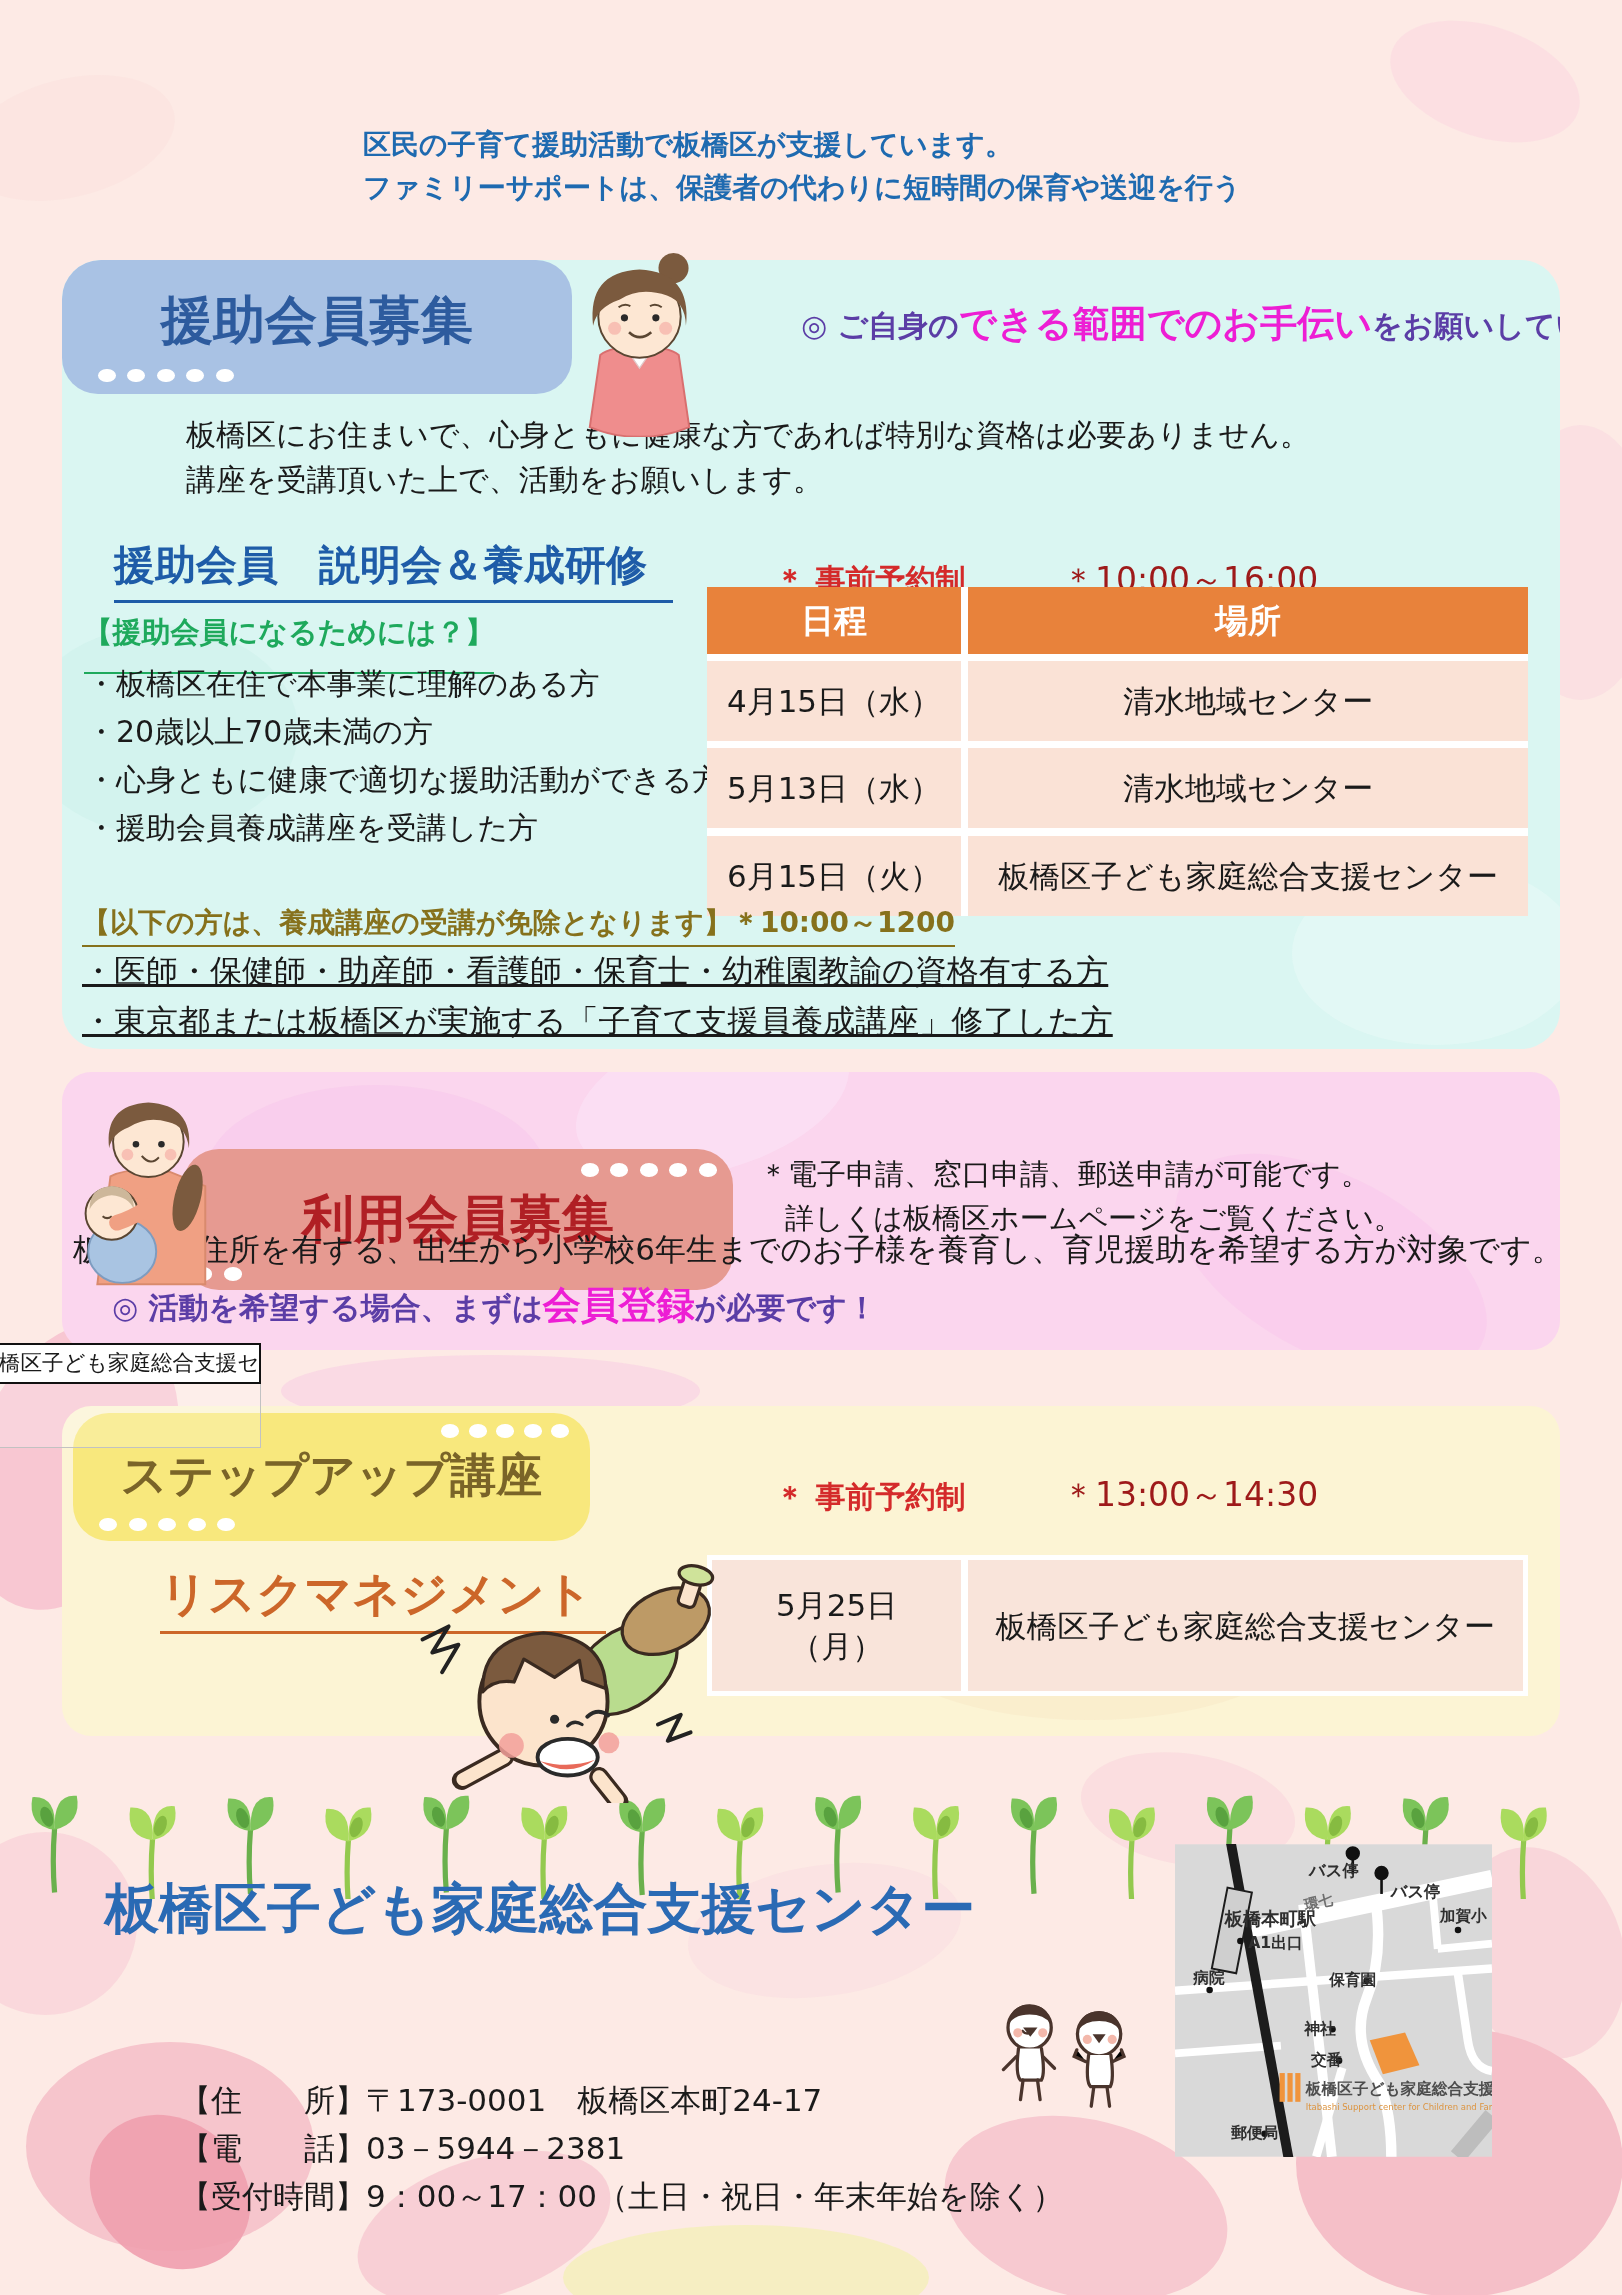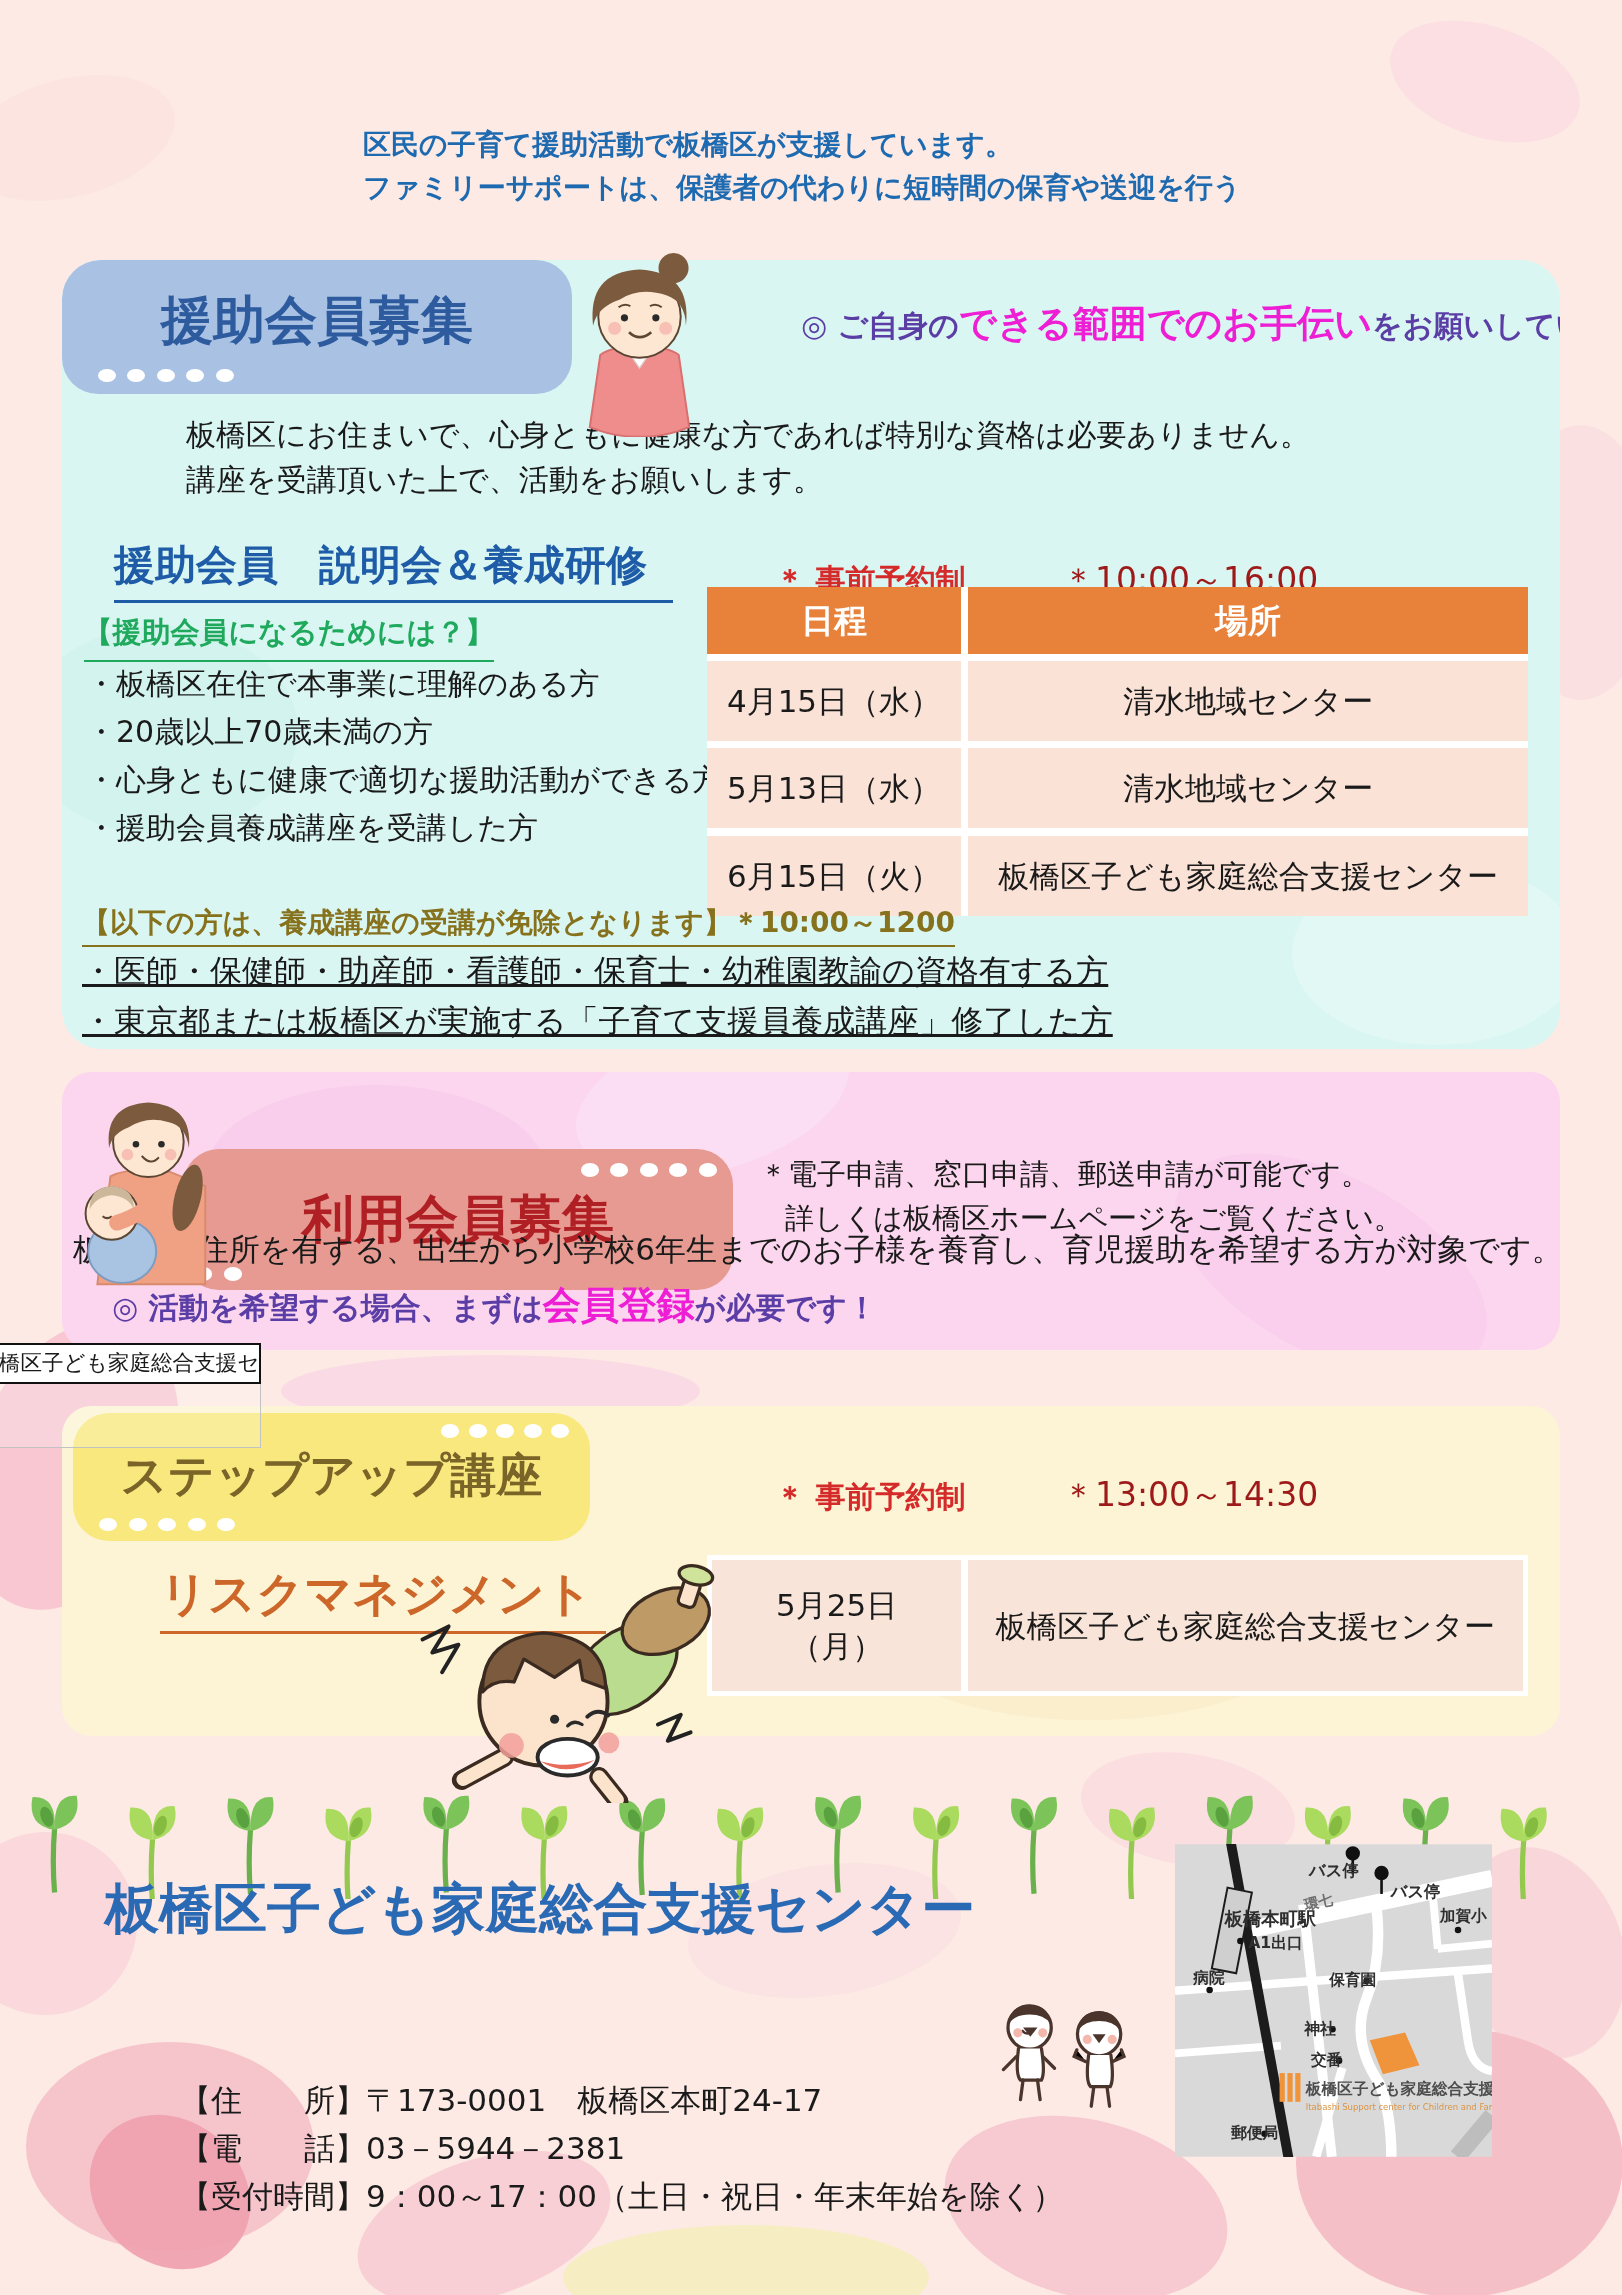--- a/index.html
+++ b/index.html
@@ -27,21 +27,21 @@
   .pill-yellow{left:11px;top:6.5px;width:517px;height:128px;background:var(--pill_yellow,#f8e87d);}
   .pill-yellow .t{font-size:46px;font-weight:bold;color:var(--pill_yellow_text,#7a6428);line-height:124px;}
   .dot{position:absolute;background:#fff;border-radius:50%;width:17.7px;height:13.7px;}
   
   .catch{left:739px;top:39px;font-size:30px;color:var(--purple,#5b3da6);font-weight:bold;}
   .catch b{font-size:37px;color:var(--magenta,#ed1ed4);}
   .desc1{left:124px;top:152px;font-size:30px;line-height:1.5;}
   .seminar{left:52px;top:278px;font-size:41px;font-weight:bold;color:var(--seminar_blue,#1e5ca8);border-bottom:3.3px solid var(--seminar_blue,#1e5ca8);padding:0 26px 6.5px 0;}
   .note-red{font-size:30px;color:var(--red,#d42a2a);font-weight:bold;}
   .note-dred{font-size:33px;color:var(--dark_red,#9e1a1a);}
-  .req-h{left:21.6px;top:353px;font-size:29px;font-weight:bold;color:var(--green,#1ea95c);border-bottom:2.6px solid var(--green,#1ea95c);padding-bottom:7px;}
+  .req-h{left:21.6px;top:353px;font-size:29px;font-weight:bold;color:var(--green,#1ea95c);border-bottom:2.6px solid var(--green,#1ea95c);padding-bottom:19px;}
   .req-list{left:24px;top:400px;font-size:30px;line-height:1.6;}
   .sched{position:absolute;left:645px;top:327px;width:821px;display:grid;grid-template-columns:254px 1fr;gap:7.2px;background:#fff;}
   .sched .hc{background:var(--table_orange,#e8823b);color:#fff;font-size:33px;font-weight:bold;text-align:center;line-height:67px;height:67px;}
   .sched .bc{background:var(--table_row_bg,#fae2d6);font-size:31px;text-align:center;line-height:80px;height:80px;white-space:nowrap;}
   .exem-h{left:20px;top:644px;font-size:28px;font-weight:bold;color:var(--olive,#86711c);border-bottom:2px solid var(--olive,#86711c);padding-bottom:2.6px;}
   .exem-list{left:20px;top:687px;font-size:32px;line-height:1.55;text-decoration:underline;}
   
   .u-note{left:697px;top:81px;font-size:29px;line-height:1.5;}
   .u-desc{left:11px;top:157px;font-size:31px;}
   .u-reg{left:50px;top:208px;font-size:30px;font-weight:bold;color:var(--purple,#5b3da6);}

